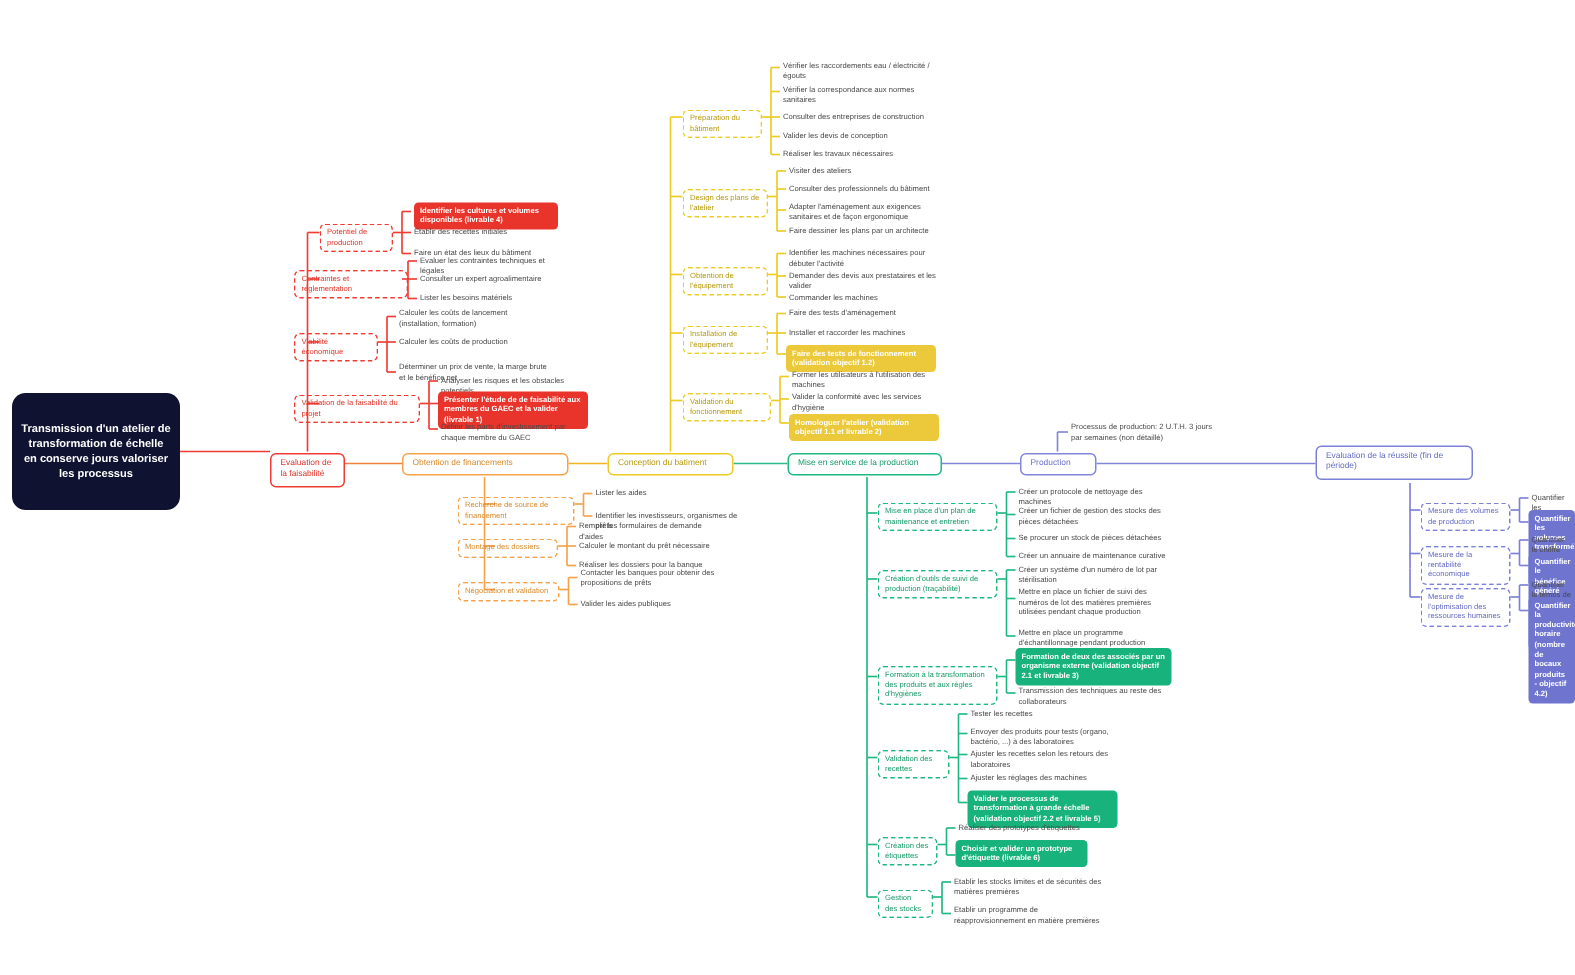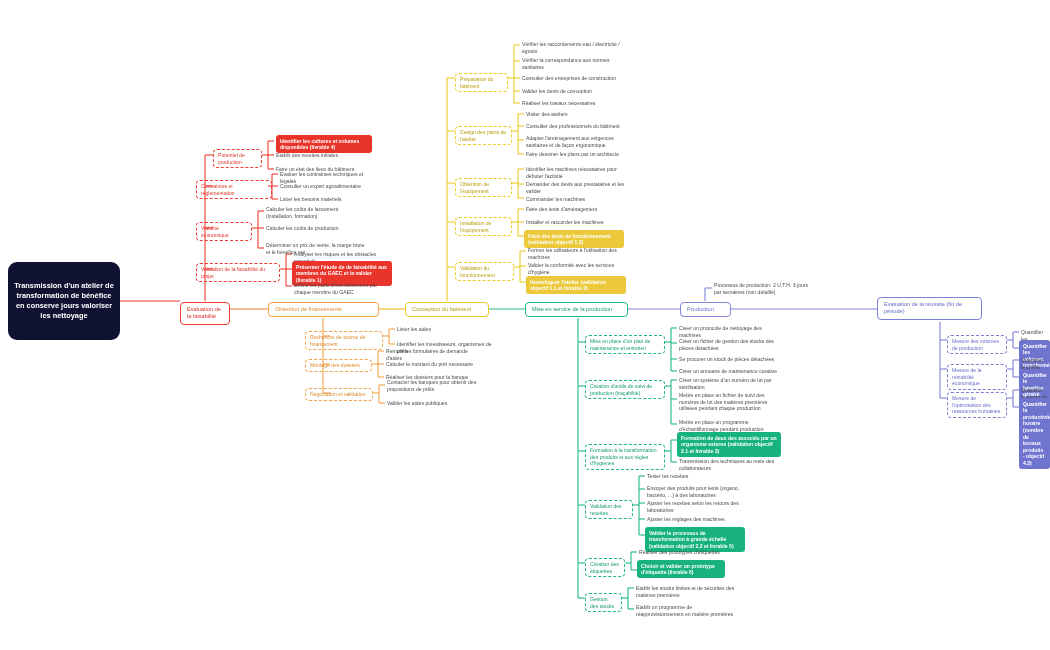--- a/index.html
+++ b/index.html
@@ -215,23 +215,23 @@
       <path d="M1007 398 H1013" stroke="#7b81d6"></path>
       <path d="M1013 390 V407" stroke="#7b81d6"></path>
       <path d="M1013 390 H1019" stroke="#7b81d6"></path>
       <path d="M1013 407 H1019" stroke="#7b81d6"></path>
     </g>
   </svg>
 
   <div class="root">
     <div>
       <div>Transmission d'un atelier de</div>
-      <div>transformation de bénéfice</div>
+      <div>transformation de échelle</div>
       <div>en conserve jours valoriser</div>
-      <div>les nettoyage</div>
+      <div>les processus</div>
     </div>
   </div>
 
   <div class="node main c-red" style="left:180px; top:302px; width:50px;">Evaluation de la faisabilité</div>
   <div class="node main c-orange" style="left:268px; top:302px; width:111px;">Obtention de financements</div>
   <div class="node main c-yellow" style="left:405px; top:302px; width:84px;">Conception du batiment</div>
   <div class="node main c-green" style="left:525px; top:302px; width:103px;">Mise en service de la production</div>
   <div class="node main c-purple" style="left:680px; top:302px; width:51px;">Production</div>
   <div class="node main c-blue" style="left:877px; top:297px; width:105px;">Evaluation de la réussite (fin de période)</div>
 

